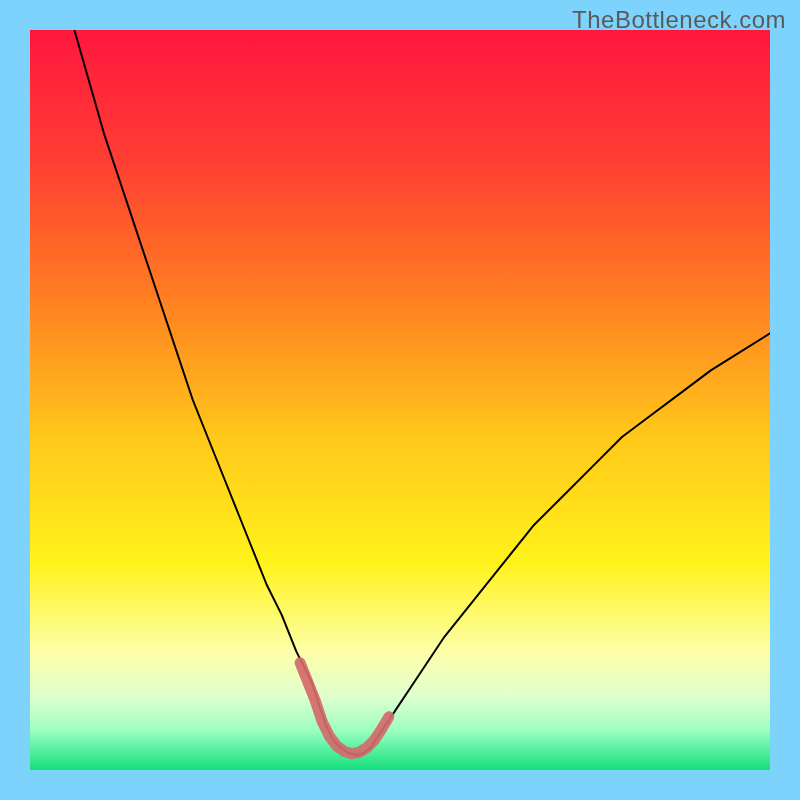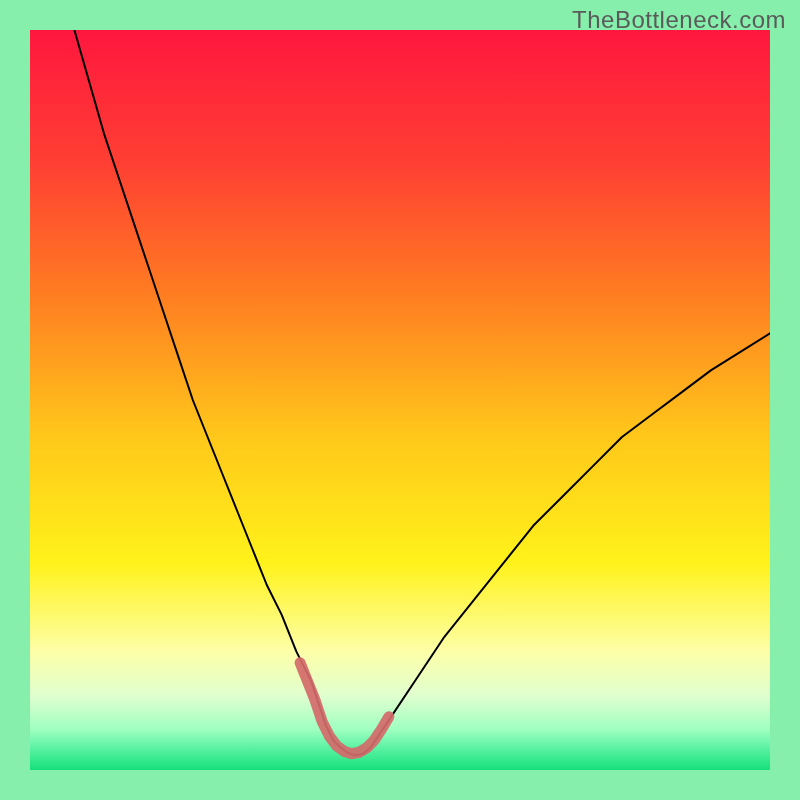--- a/index.html
+++ b/index.html
@@ -7,21 +7,21 @@
     padding: 0;
     width: 800px;
     height: 800px;
     background: #000;
     overflow: hidden;
     font-family: Arial, Helvetica, sans-serif;
   }
   .frame {
     position: absolute;
     inset: 0;
-    background: #86efac;
+    background: #7dd3fc;
   }
   .watermark {
     position: absolute;
     top: 6px;
     right: 14px;
     color: #5a5a5a;
     font-size: 24px;
     font-weight: 400;
     letter-spacing: 0.5px;
     z-index: 10;

